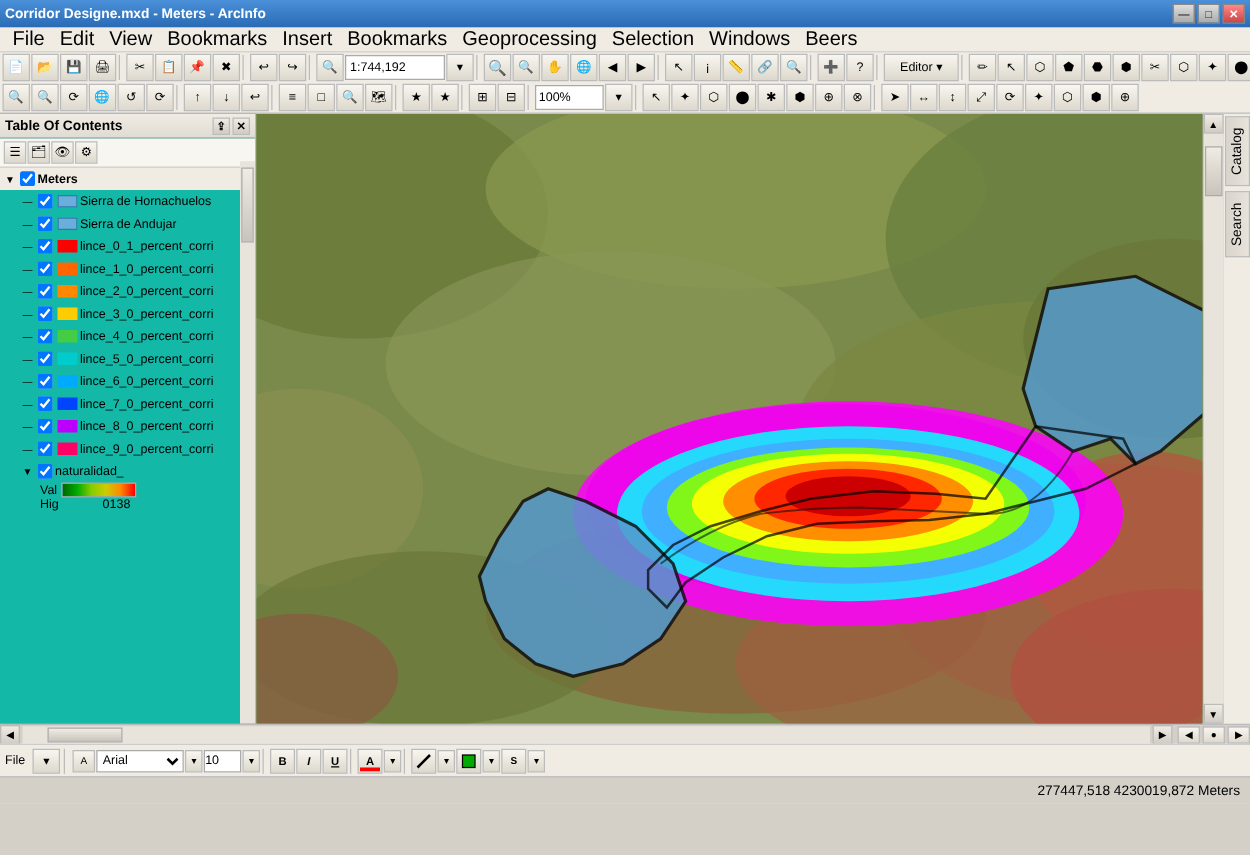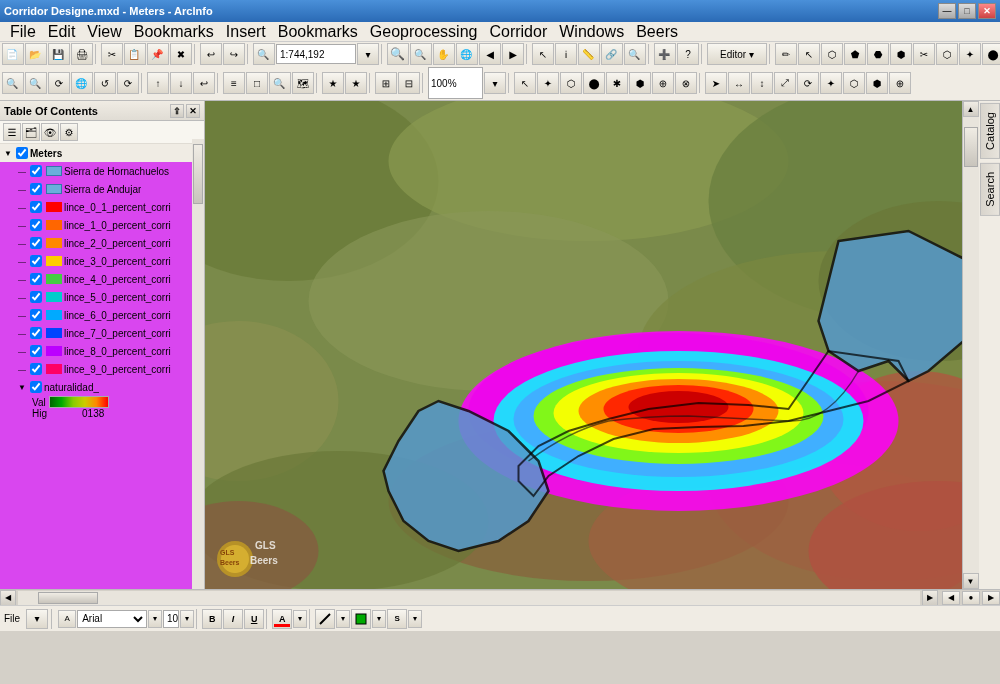--- a/index.html
+++ b/index.html
@@ -65,32 +65,32 @@
     }
     .tb-sep { width: 4px; border-left: 1px solid #bbb; height: 20px; margin: 0 1px; flex-shrink: 0; }
     .scale-input {
       width: 80px; height: 20px;
       border: 1px solid #aaa;
       padding: 1px 3px;
       font-size: 10px;
       background: white;
     }
     .tb-dropdown {
-      height: 32px;
+      height: 20px;
       border: 1px solid #aaa;
       background: white;
       font-size: 10px;
       padding: 0 2px;
     }
 
     
     .toc-panel {
       width: 205px;
       min-width: 205px;
-      background: #d946ef;
+      background: #14b8a6;
       border-right: 1px solid #bbb;
       display: flex;
       flex-direction: column;
       overflow: hidden;
       position: relative;
     }
     .toc-header {
       background: linear-gradient(to bottom, #f0ece4, #e0dcd4);
       border-bottom: 1px solid #bbb;
       padding: 2px 4px;
@@ -311,26 +311,26 @@
       margin-right: 4px;
     }
     .font-select {
       height: 18px;
       border: 1px solid #aaa;
       background: white;
       font-size: 10px;
       width: 70px;
     }
     .font-size-input {
-      width: 16px;
+      width: 30px;
       height: 18px;
       border: 1px solid #aaa;
       background: white;
       font-size: 10px;
-      text-align: right;
+      text-align: left;
     }
     .draw-btn {
       width: 20px; height: 20px;
       background: linear-gradient(to bottom, #f8f6f0, #ddd8cc);
       border: 1px solid #bbb;
       display: flex; align-items: center; justify-content: center;
       cursor: pointer;
       font-size: 9px;
       font-weight: bold;
     }
@@ -348,21 +348,21 @@
 </div>
 
 <div class="menu-bar">
   <span class="menu-item">File</span>
   <span class="menu-item">Edit</span>
   <span class="menu-item">View</span>
   <span class="menu-item">Bookmarks</span>
   <span class="menu-item">Insert</span>
   <span class="menu-item">Bookmarks</span>
   <span class="menu-item">Geoprocessing</span>
-  <span class="menu-item">Corridor</span>
+  <span class="menu-item">Selection</span>
   <span class="menu-item">Windows</span>
   <span class="menu-item">Beers</span>
 </div>
 
 <div class="toolbar-area">
   <div class="toolbar-row">
 
     <div class="tb-btn">📄</div>
     <div class="tb-btn">📂</div>
     <div class="tb-btn">💾</div>
@@ -631,30 +631,20 @@
         <path d="M 650,140 L 720,130 L 780,160 L 790,200 L 775,240 L 740,270 L 720,280 L 700,260 L 670,270 L 640,250 L 630,220 L 640,180 Z" fill="#5599cc" stroke="#111" stroke-width="2.5" opacity="0.85"></path>
 
         <path d="M 210,340 L 230,310 L 250,300 L 280,310 L 320,330 L 350,360 L 360,390 L 340,420 L 310,440 L 270,450 L 240,440 L 215,420 L 200,390 L 195,370 Z" fill="#5599cc" stroke="#111" stroke-width="2.5" opacity="0.85"></path>
 
         <path d="M 340,360 Q 380,330 420,320 Q 460,315 500,315 Q 560,318 600,320 Q 640,322 670,270" fill="none" stroke="#111" stroke-width="1.5" opacity="0.6"></path>
 
         <path d="M 330,365 L 350,345 L 380,330 L 420,318 L 460,308 L 510,302 L 560,304 L 600,308 L 640,250 L 710,260 L 720,280 L 680,300 L 640,310 L 600,320 L 555,325 L 510,326 L 465,328 L 425,338 L 390,355 L 360,375 L 345,395 L 330,380 Z" fill="none" stroke="#000" stroke-width="2" opacity="0.7"></path>
       </svg>
 
       
-      <div class="logo-overlay">
-        <svg width="90" height="50" viewBox="0 0 90 50">
-          <circle cx="20" cy="30" r="18" fill="#c8a020" opacity="0.9"></circle>
-          <circle cx="20" cy="30" r="14" fill="#e8c030" opacity="0.9"></circle>
-          <text x="5" y="26" font-size="7" font-weight="bold" fill="#8a4000">GLS</text>
-          <text x="5" y="36" font-size="7" font-weight="bold" fill="#8a4000">Beers</text>
-          <text x="40" y="20" font-size="10" font-weight="bold" fill="#ffffff" opacity="0.9">GLS</text>
-          <text x="35" y="35" font-size="10" font-weight="bold" fill="#ffffff" opacity="0.9">Beers</text>
-        </svg>
-      </div>
     </div>
 
     <div class="map-vscroll">
       <div class="scroll-btn">▲</div>
       <div class="scroll-track">
         <div class="scroll-thumb"></div>
       </div>
       <div class="scroll-btn">▼</div>
     </div>
 
@@ -715,13 +705,16 @@
         <svg width="14" height="14">
             <rect x="2" y="2" width="10" height="10" fill="#00aa00" stroke="#000" stroke-width="1"></rect>
           </svg>
       </div>
       <div class="tb-btn" style="width:14px;height:18px;font-size:8px;">▾</div>
       <div class="draw-btn" style="font-size:8px;">S</div>
       <div class="tb-btn" style="width:14px;height:18px;font-size:8px;">▾</div>
     </div>
   </div>
 
+  <div class="status-bar">
+    <span>277447,518  4230019,872 Meters</span>
+  </div>
 </div>
 
 </body></html>

